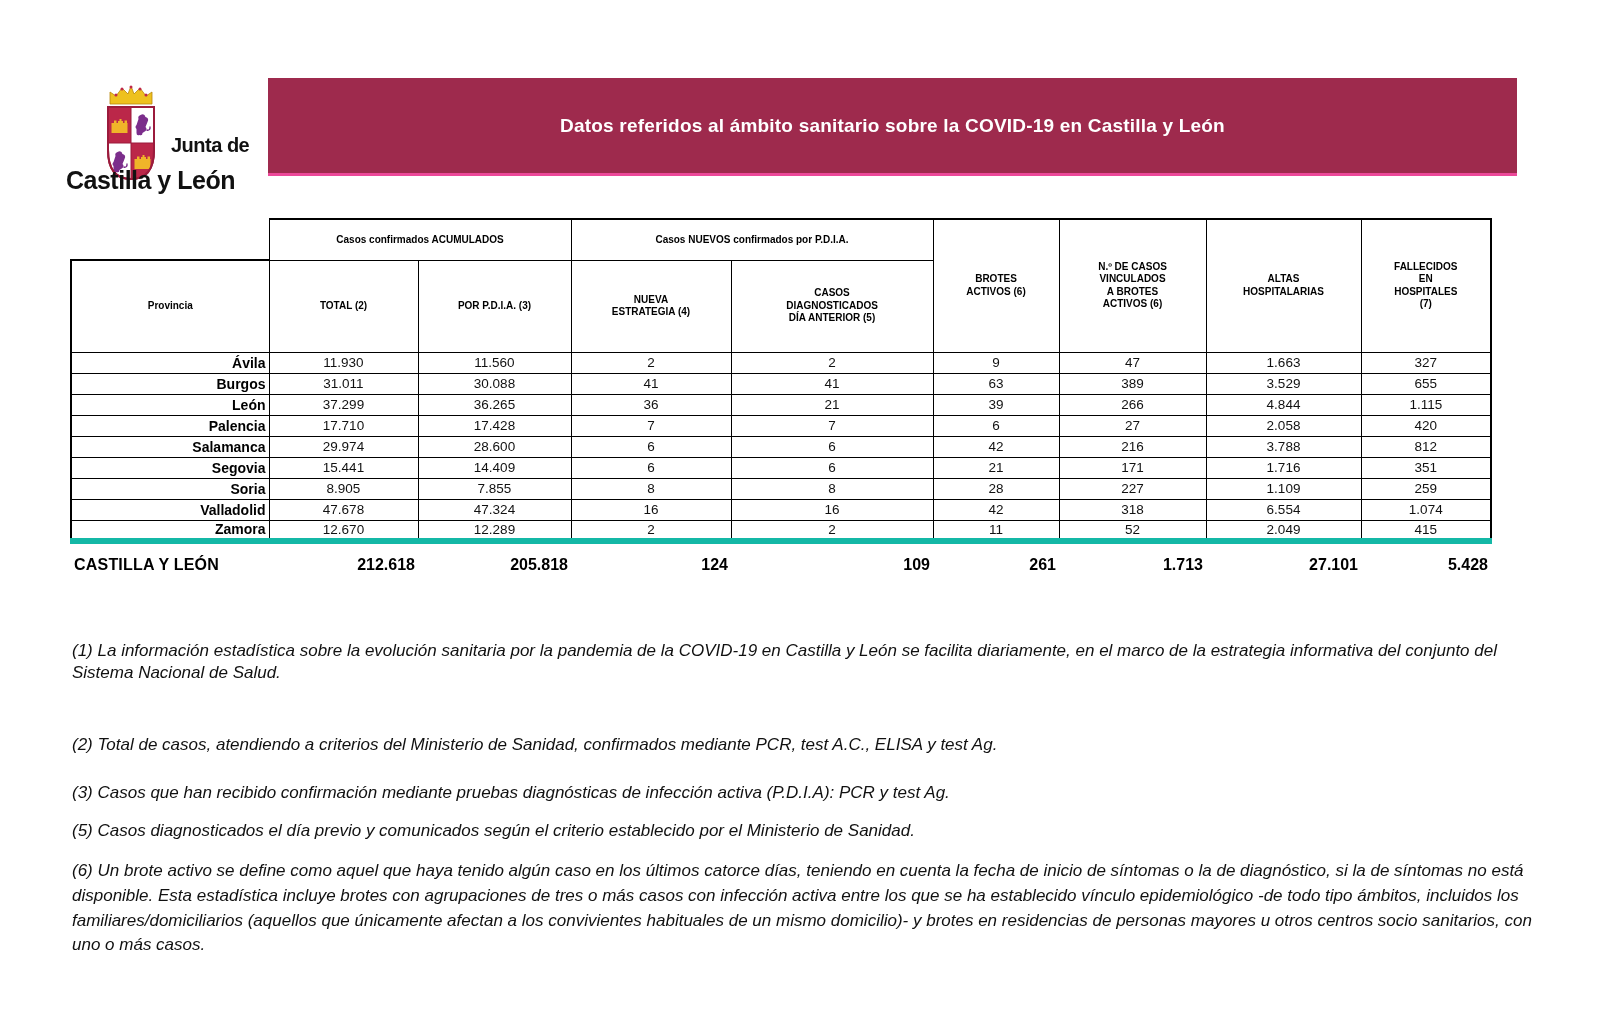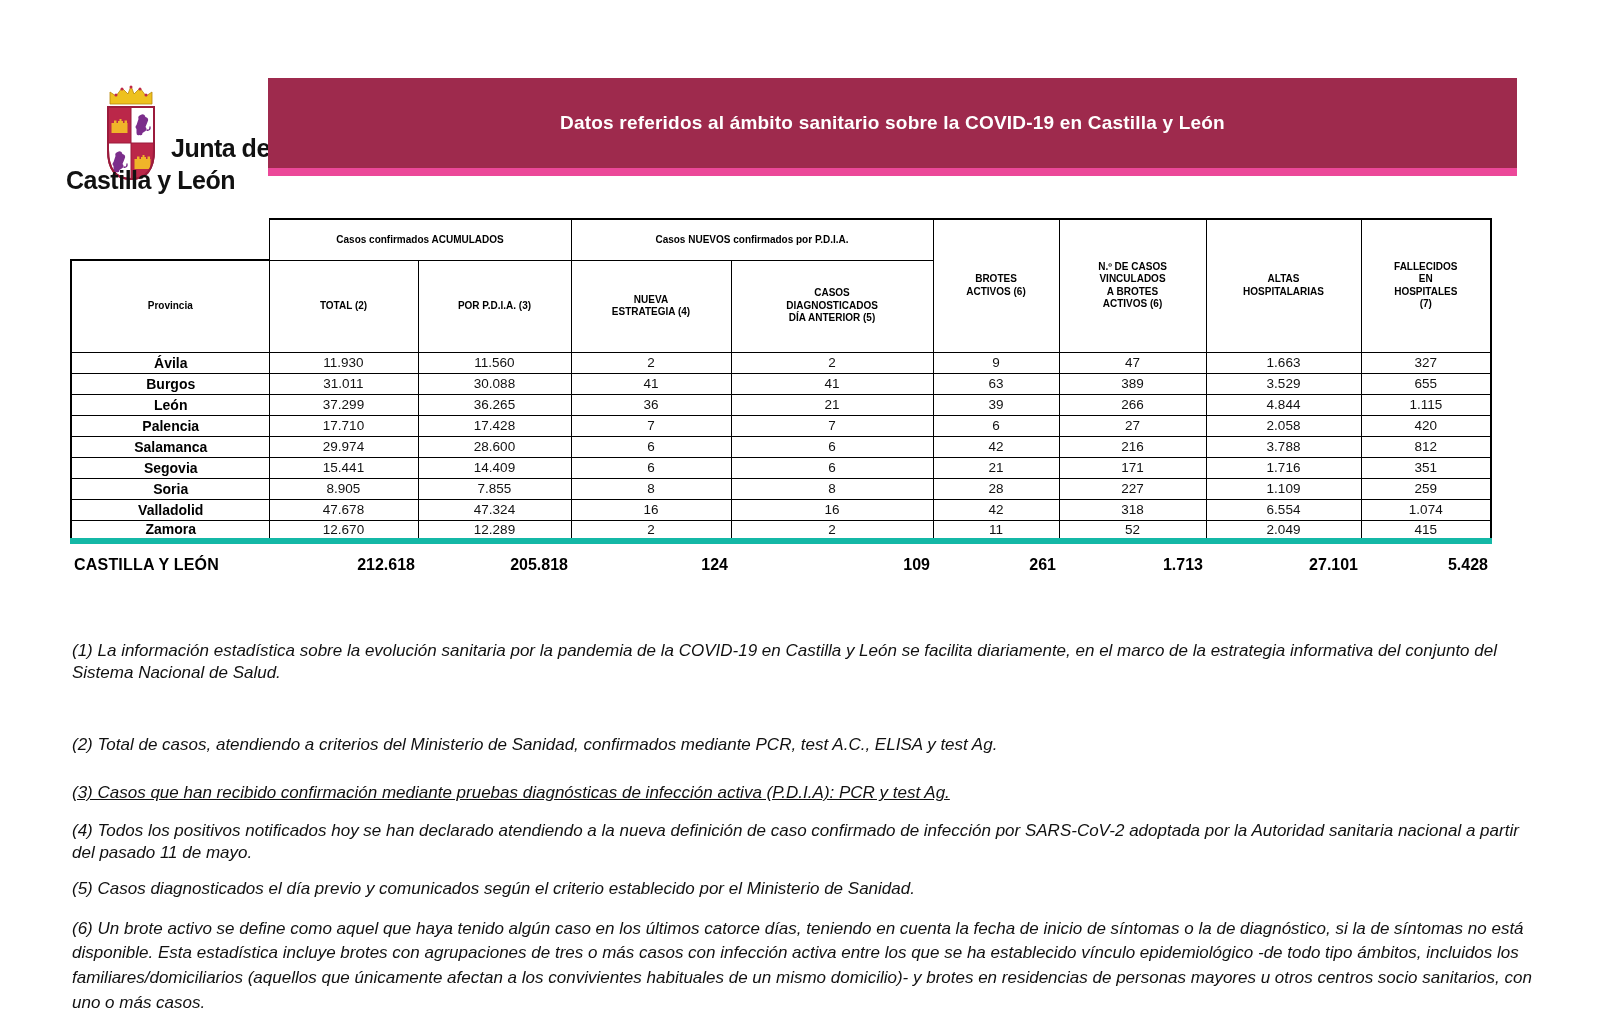--- a/index.html
+++ b/index.html
@@ -6,27 +6,27 @@
   html,body { margin:0; padding:0; background:#ffffff; }
   body {
     width:1600px; height:1035px; position:relative; overflow:hidden;
     font-family:"Liberation Sans","DejaVu Sans",sans-serif; color:#000;
   }
   .page { position:absolute; inset:0; background:#fff; }
 
   
   .logo { position:absolute; left:65px; top:82px; width:240px; height:122px; }
   .logo svg { position:absolute; left:30px; top:0; }
-  .logo-line1 { position:absolute; left:106px; top:52px; font-size:25px; font-weight:bold; letter-spacing:-0.5px; color:#111; }
+  .logo-line1 { position:absolute; left:106px; top:52px; font-size:20px; font-weight:bold; letter-spacing:-0.5px; color:#111; }
   .logo-line2 { position:absolute; left:1px;  top:84px; font-size:25px; font-weight:bold; letter-spacing:-0.5px; color:#111; white-space:nowrap; }
 
   
   .banner {
     position:absolute; left:268px; top:78px; width:1249px; height:98px;
-    background:#9e2a4d; border-bottom:8px solid #ec4899;
+    background:#9e2a4d; border-bottom:3px solid #ec4899;
     display:flex; align-items:center; justify-content:center;
   }
   .banner h1 { margin:0; color:#ffffff; font-size:19px; font-weight:bold; letter-spacing:0.2px; }
 
   .date-note {
     position:absolute; left:0; top:187px; width:1512px; text-align:right;
     font-style:italic; font-size:15px; color:#1a1a1a;
   }
 
   
@@ -37,33 +37,33 @@
   .covid th, .covid td { border:1px solid #000; padding:0 3px; vertical-align:middle; }
   .covid th { font-weight:bold; text-align:center; white-space:pre-line; font-size:10px; line-height:1.25; }
   .group-h { height:41px; font-size:14.5px; }
   .covid thead tr.r2 th { height:92px; }
   .corner { border:none !important; background:transparent; }
   .bt2 { border-top:2px solid #000 !important; }
   .bl2 { border-left:2px solid #000 !important; }
   .br2 { border-right:2px solid #000 !important; }
   .covid tbody tr:last-child td { border-bottom:6px solid #14b8a6; }
   .covid tbody td { height:21px; text-align:center; font-size:13.5px; color:#111; }
-  .covid tbody td.prov { text-align:center; font-weight:bold; font-size:14px; padding-left:4px; color:#000; }
+  .covid tbody td.prov { text-align:right; font-weight:bold; font-size:14px; padding-left:4px; color:#000; }
   .covid tfoot td { border:none; font-weight:bold; font-size:16px; text-align:right; padding-top:12px; height:30px; }
   .covid tfoot td.prov { text-align:left; padding-left:3px; letter-spacing:0.2px; }
 
   
   .footnotes {
     position:absolute; left:72px; top:640px; width:1462px;
     font-style:italic; font-size:17px; color:#111; line-height:1.3;
   }
   .footnotes p { margin:0; }
   .fn1 { margin-bottom:50px !important; }
   .fn2 { margin-bottom:26px !important; }
-  .fn3 { margin-bottom:16px !important;text-decoration:underline; }
+  .fn3 { margin-bottom:16px !important; }
   .fn4 { margin-bottom:13px !important; }
   .fn5 { margin-bottom:17px !important; }
   .fn6 { margin-bottom:18px !important; line-height:1.45; }
 </style>
 </head>
 <body>
 
 <div class="page">
 
   <div class="logo">
@@ -259,18 +259,17 @@
         <td>27.101</td>
         <td>5.428</td>
       </tr>
     </tfoot>
   </table>
 
   <section class="footnotes">
     <p class="fn1">(1) La información estadística sobre la evolución sanitaria por la pandemia de la COVID-19 en Castilla y León se facilita diariamente, en el marco de la estrategia informativa del conjunto del Sistema Nacional de Salud.</p>
     <p class="fn2">(2) Total de casos, atendiendo a criterios del Ministerio de Sanidad, confirmados mediante PCR, test A.C., ELISA y test Ag.</p>
     <p class="fn3">(3) Casos que han recibido confirmación mediante pruebas diagnósticas de infección activa (P.D.I.A): PCR y test Ag.</p>
-    <p class="fn4">(4) Todos los positivos notificados hoy se han declarado atendiendo a la nueva definición de caso confirmado de infección por SARS-CoV-2 adoptada por la Autoridad sanitaria nacional a partir del pasado 11 de mayo.</p>
     <p class="fn5">(5) Casos diagnosticados el día previo y comunicados según el criterio establecido por el Ministerio de Sanidad.</p>
     <p class="fn6">(6) Un brote activo se define como aquel que haya tenido algún caso en los últimos catorce días, teniendo en cuenta la fecha de inicio de síntomas o la de diagnóstico, si la de síntomas no está disponible. Esta estadística incluye brotes con agrupaciones de tres o más casos con infección activa entre los que se ha establecido vínculo epidemiológico -de todo tipo ámbitos, incluidos los familiares/domiciliarios (aquellos que únicamente afectan a los convivientes habituales de un mismo domicilio)- y brotes en residencias de personas mayores u otros centros socio sanitarios, con uno o más casos.</p>
   </section>
 
 </div>
 
 </body></html>

